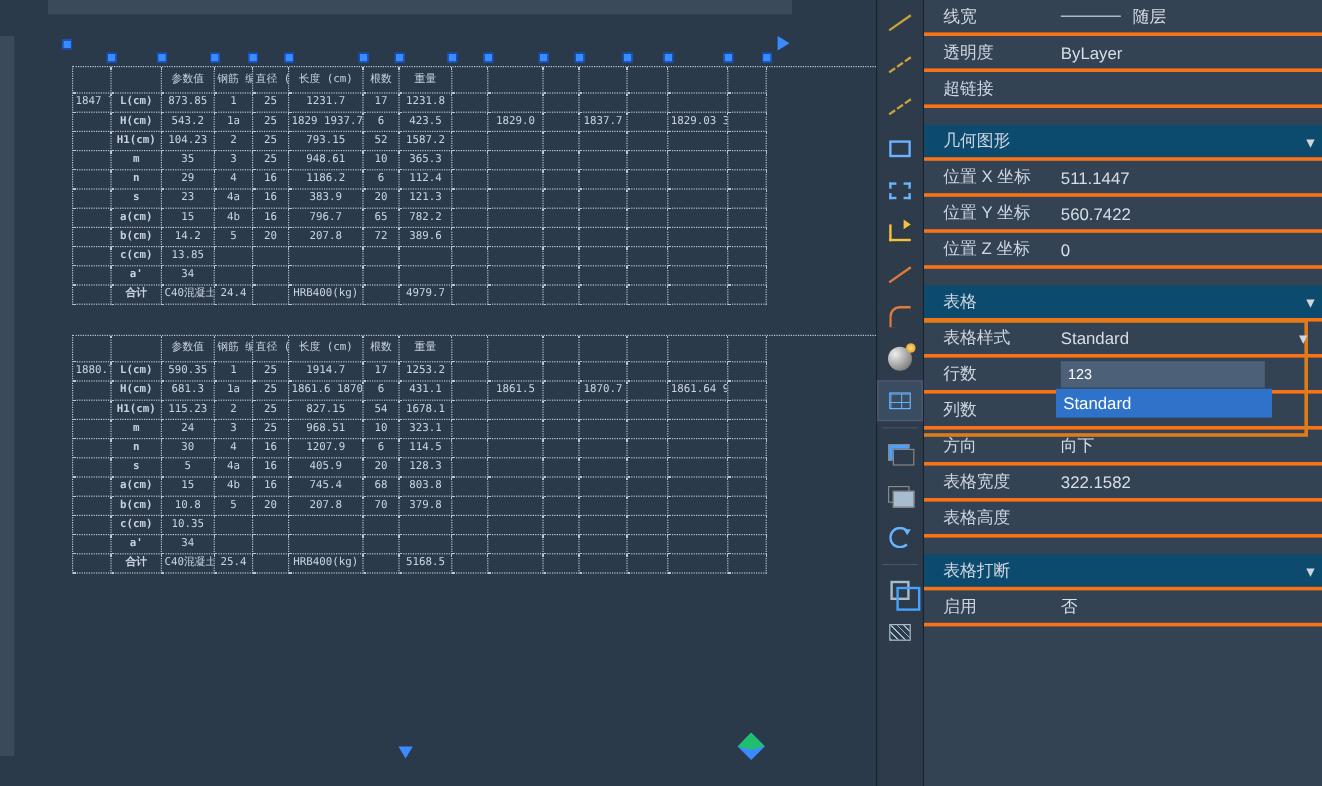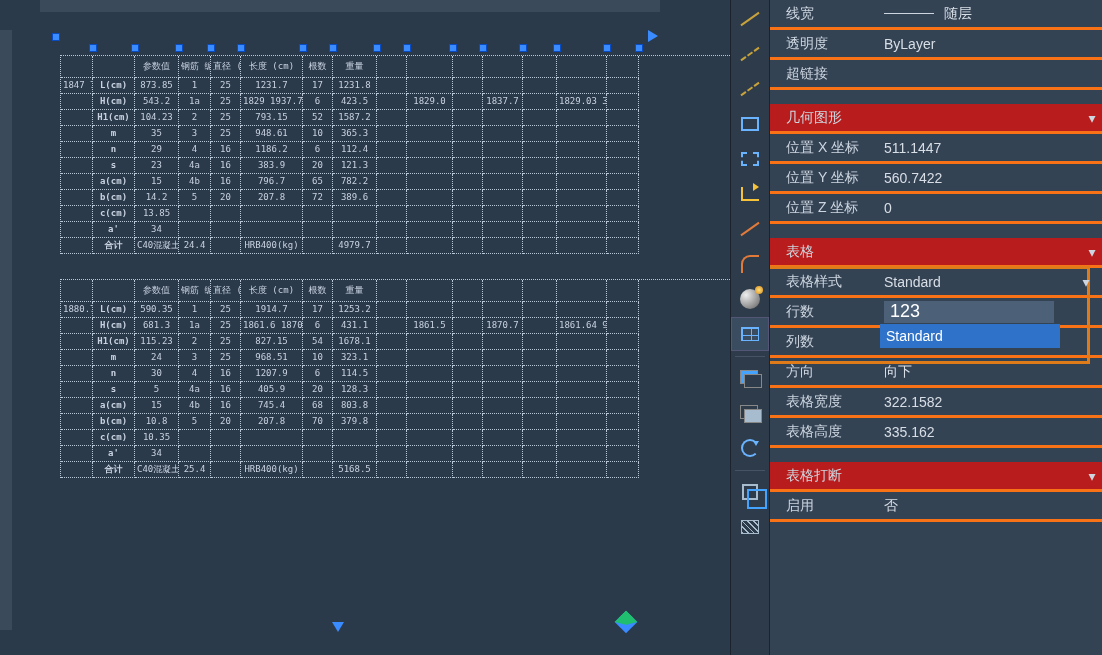--- a/index.html
+++ b/index.html
@@ -135,21 +135,21 @@
     padding: 0;
     overflow: hidden;
   }
   .props .row {
     display: flex;
     align-items: center;
     height: 30px;
     border-bottom: 3px solid #f97316;
   }
   .props .row.header {
-    background: #b91c1c;
+    background: #0c4a6e;
     font-weight: 500;
   }
   .props .label {
     width: 110px;
     padding-left: 16px;
     color: #cdd6e0;
     font-size: 14px;
   }
   .props .value {
     flex: 1;
@@ -161,21 +161,21 @@
     display:flex;
     align-items:center;
   }
   .props .value input{
     background:#4c6078;
     border:none;
     color:#fff;
     height:22px;
     width:170px;
     padding:0 6px;
-    font-size:18px;
+    font-size:12px;
   }
   .props .chev {
     width: 20px; text-align: center; color: #cdd6e0; font-size: 14px;
   }
   .bylayer-line{
     display:inline-block;width:50px;height:0;border-top:1px solid #cdd6e0;vertical-align:middle;margin-right:10px;
   }
 
   .orange-box{
     position:absolute;
@@ -762,21 +762,20 @@
   <div class="row">
     <div class="label">方向</div>
     <div class="value">向下</div>
   </div>
   <div class="row">
     <div class="label">表格宽度</div>
     <div class="value">322.1582</div>
   </div>
   <div class="row">
     <div class="label">表格高度</div>
-    <div class="value">335.162</div>
   </div>
 
   <div style="height:14px"></div>
 
   <div class="row header">
     <div class="label" style="width:auto;flex:1">表格打断</div>
     <div class="chev">▾</div>
   </div>
   <div class="row">
     <div class="label">启用</div>

